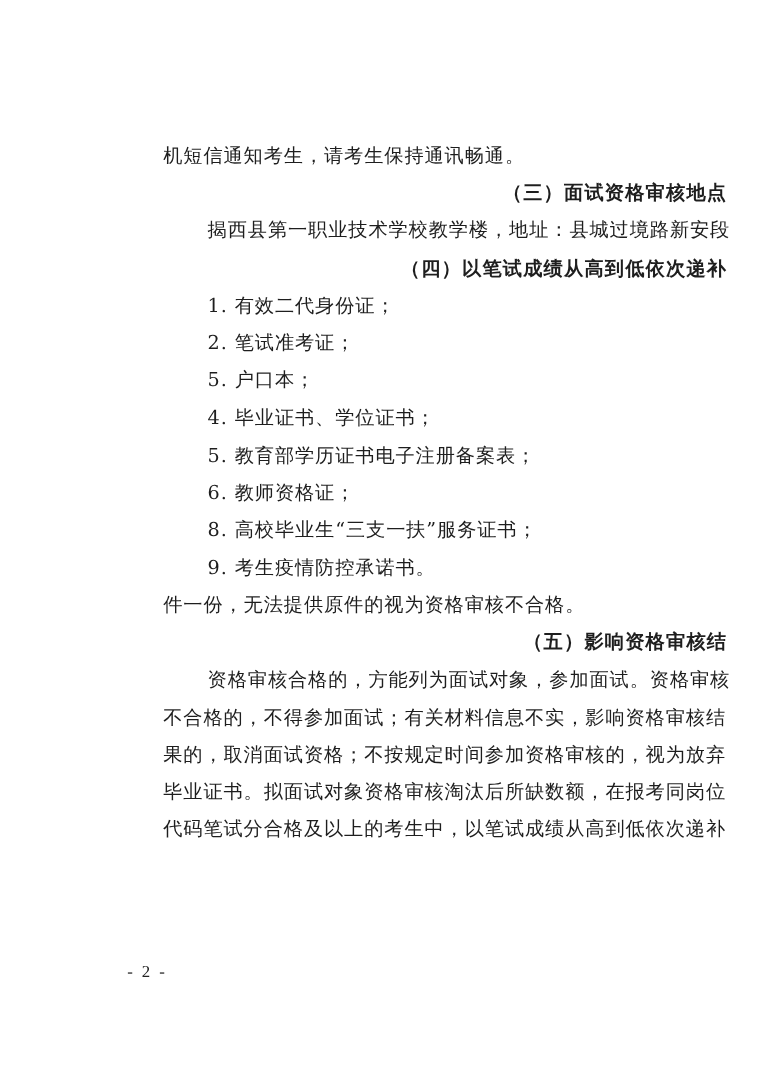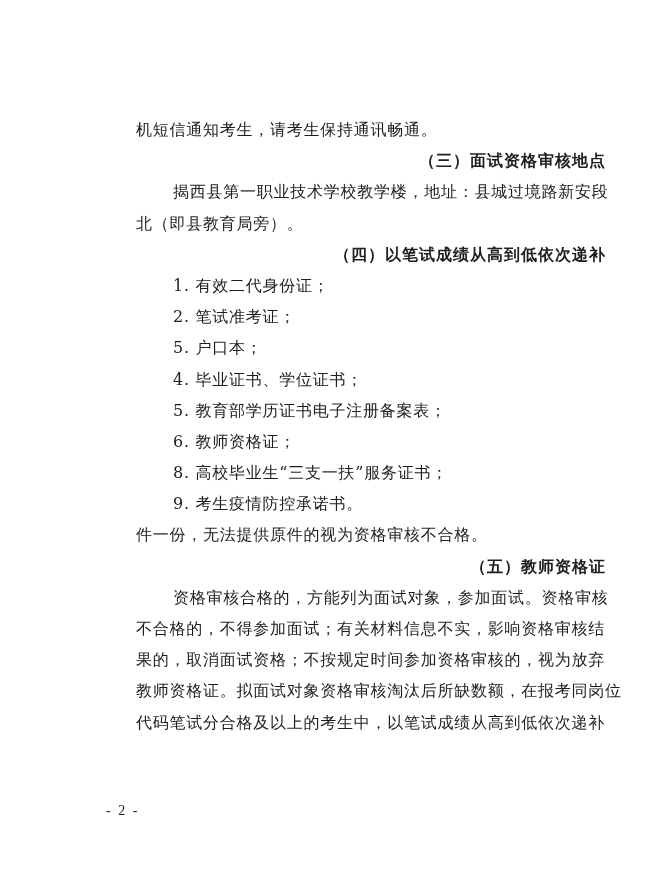--- a/index.html
+++ b/index.html
@@ -48,32 +48,31 @@
       font-family: "Liberation Serif", serif;
     }
   </style>
 </head>
 <body>
 
 <div class="page">
   <div class="line">机短信通知考生，请考生保持通讯畅通。</div>
   <div class="line indent heading">（三）面试资格审核地点</div>
   <div class="line indent">揭西县第一职业技术学校教学楼，地址：县城过境路新安段</div>
-  <div class="line">北（即县教育局旁）。</div>
   <div class="line indent heading">（四）以笔试成绩从高到低依次递补</div>
   <div class="line indent">1. 有效二代身份证；</div>
   <div class="line indent">2. 笔试准考证；</div>
   <div class="line indent">5. 户口本；</div>
   <div class="line indent">4. 毕业证书、学位证书；</div>
   <div class="line indent">5. 教育部学历证书电子注册备案表；</div>
   <div class="line indent">6. 教师资格证；</div>
   <div class="line indent">8. 高校毕业生“三支一扶”服务证书；</div>
   <div class="line indent">9. 考生疫情防控承诺书。</div>
   <div class="line">件一份，无法提供原件的视为资格审核不合格。</div>
-  <div class="line indent heading">（五）教师资格证</div>
+  <div class="line indent heading">（五）影响资格审核结</div>
   <div class="line indent">资格审核合格的，方能列为面试对象，参加面试。资格审核</div>
   <div class="line">不合格的，不得参加面试；有关材料信息不实，影响资格审核结</div>
   <div class="line">果的，取消面试资格；不按规定时间参加资格审核的，视为放弃</div>
-  <div class="line">教师资格证。拟面试对象资格审核淘汰后所缺数额，在报考同岗位</div>
+  <div class="line">毕业证书。拟面试对象资格审核淘汰后所缺数额，在报考同岗位</div>
   <div class="line">代码笔试分合格及以上的考生中，以笔试成绩从高到低依次递补</div>
 </div>
 
 <div class="page-number">- 2 -</div>
 
 </body></html>

